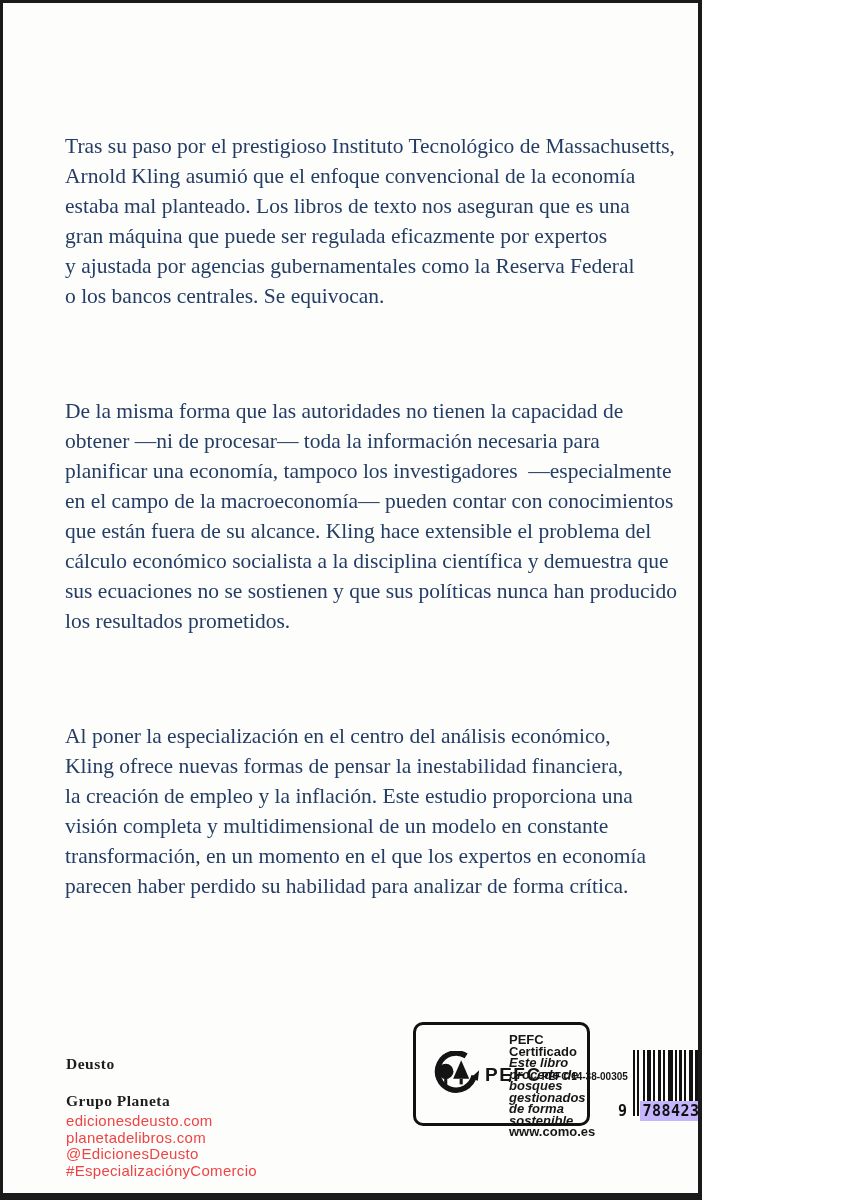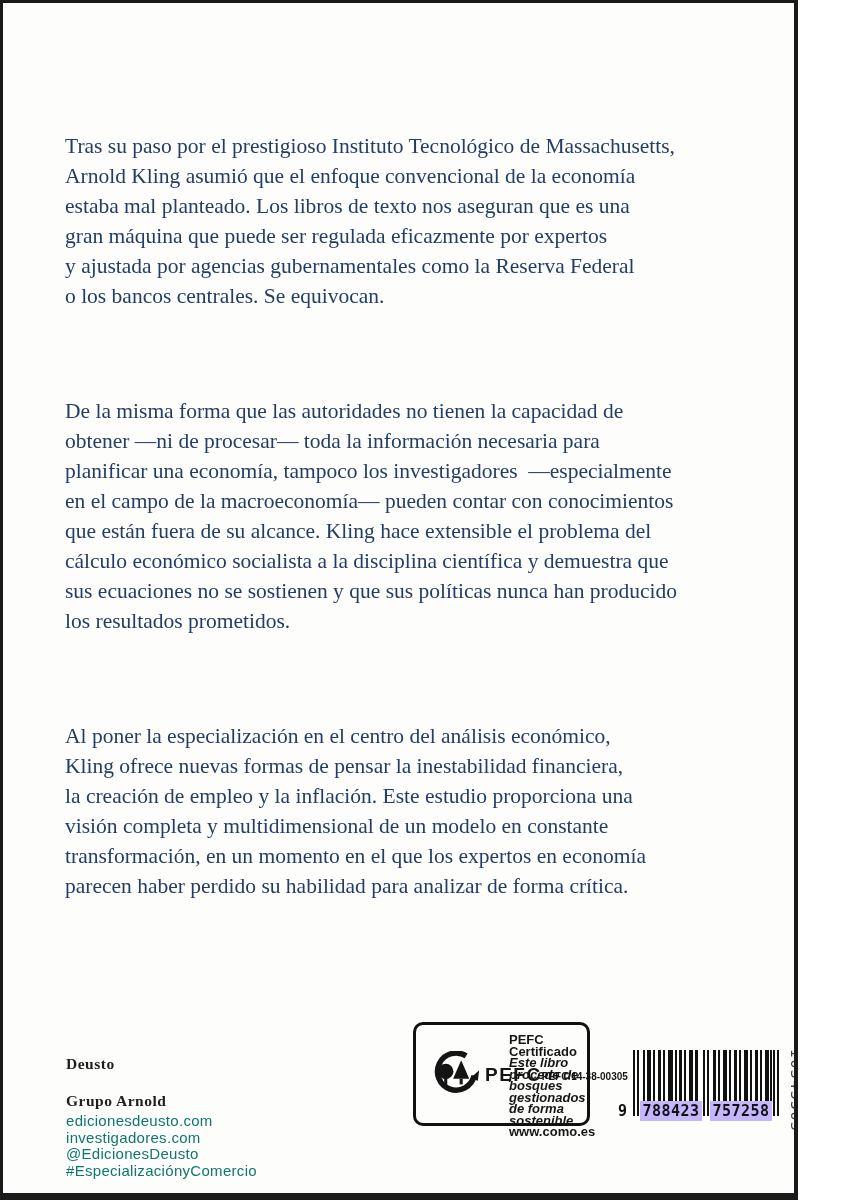--- a/index.html
+++ b/index.html
@@ -1,19 +1,19 @@
 <!DOCTYPE html>
 <html><head>
 <meta charset="utf-8">
 <style>
   html, body { margin: 0; padding: 0; background: #ffffff; }
 
   .page {
     position: relative;
-    width: 798px;
+    width: 702px;
     height: 1200px;
     box-sizing: border-box;
     background: #fdfdfc;
     border-style: solid;
     border-color: #1a1a1a;
     border-width: 3px 4px 7px 3px;
     font-family: "Liberation Serif", serif;
     overflow: hidden;
   }
 
@@ -43,21 +43,21 @@
     font-size: 15.5px;
     line-height: 17.5px;
     letter-spacing: 0.5px;
     margin-top: 19px;
   }
   .publisher .links {
     margin-top: 4px;
     font-family: "Liberation Sans", sans-serif;
     font-size: 15px;
     line-height: 16.5px;
-    color: #0f766e;
+    color: #ef4444;
     letter-spacing: 0.3px;
   }
   .publisher .links span { display: block; }
 
   
   .pefc-box {
     position: absolute;
     left: 410px;
     top: 1019px;
     width: 177px;
@@ -167,24 +167,24 @@
 la creación de empleo y la inflación. Este estudio proporciona una
 visión completa y multidimensional de un modelo en constante
 transformación, en un momento en el que los expertos en economía
 parecen haber perdido su habilidad para analizar de forma crítica.</p>
 
     
   </div>
 
   <div class="publisher">
     <div class="imprint-line">Deusto</div>
-    <div class="imprint-line">Grupo Arnold</div>
+    <div class="imprint-line">Grupo Planeta</div>
     <div class="links">
       <span>edicionesdeusto.com</span>
-      <span>investigadores.com</span>
+      <span>planetadelibros.com</span>
       <span>@EdicionesDeusto</span>
       <span>#EspecializaciónyComercio</span>
     </div>
   </div>
 
   <div class="pefc-box">
     <div class="pefc-left">
       <span>
         <svg width="60" height="47" viewBox="0 0 96 76" aria-hidden="true">
           <path d="M 66 8 A 30 30 0 1 0 79 40" fill="none" stroke="#141414" stroke-width="9"></path>

